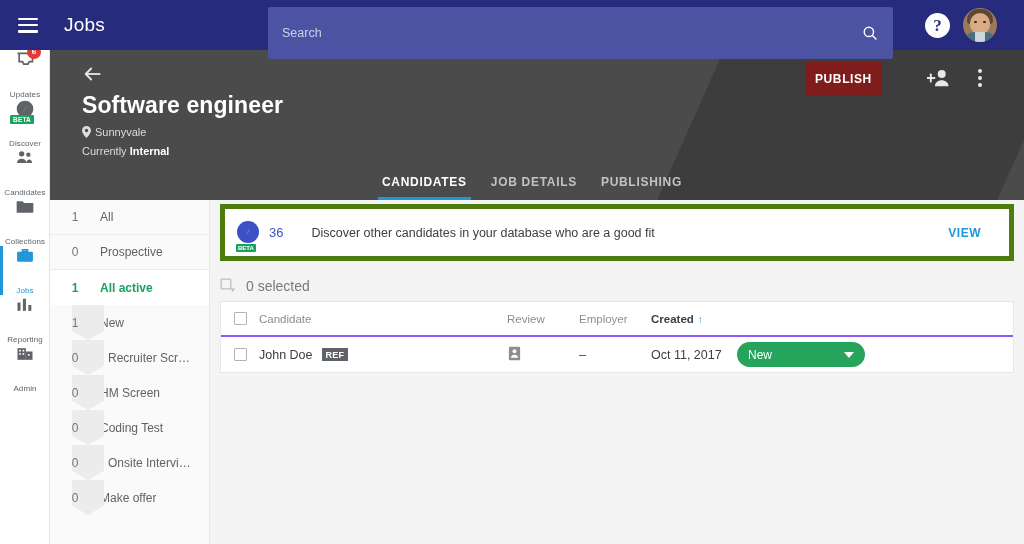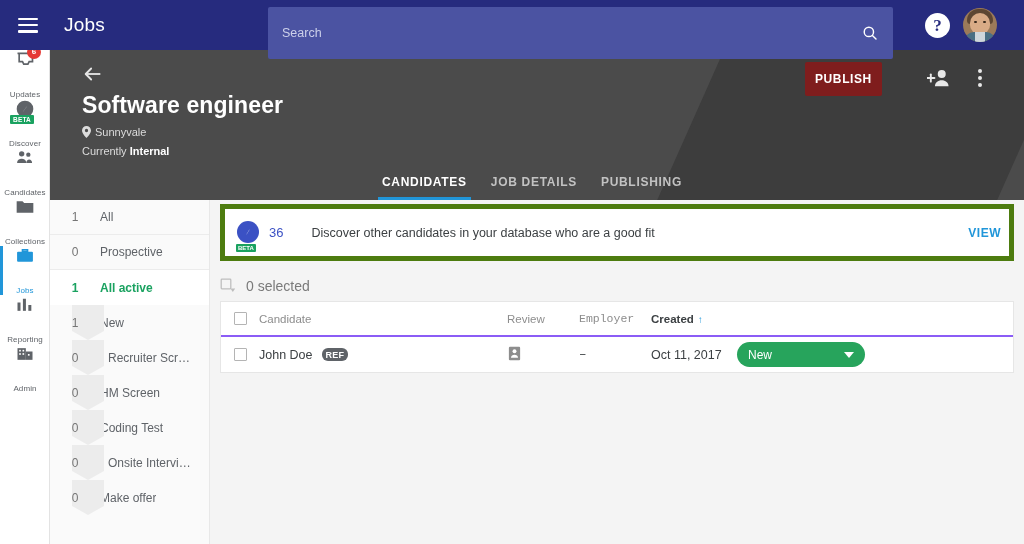--- a/index.html
+++ b/index.html
@@ -189,46 +189,46 @@
     background: #3b51c4; display: flex; align-items: center; justify-content: center;
   }
   .disc-beta {
     position: absolute; left: -1px; bottom: -7px;
     background: #1aa260; color: #fff; font-size: 6px; font-weight: bold;
     padding: 1px 2px; border-radius: 1px;
   }
   .disc-count { margin-left: 8px; color: #3b51c4; font-size: 13px; }
   .disc-text { margin-left: 28px; font-size: 12.5px; color: #3c4043; }
   .disc-view {
-    margin-left: auto; margin-right: 8px;
+    margin-left: auto; margin-right: 28px;
     color: #2196d9; font-size: 12px; font-weight: bold; letter-spacing: .5px;
     cursor: pointer;
     text-align: right;
   }
 
   .selbar {
     height: 30px; margin: 10px 10px 0 10px;
     display: flex; align-items: center; gap: 10px;
   }
   .selbar .txt { font-size: 14px; color: #7a7a7a; }
 
   .table { margin: 0 10px; background: #fff; border: 1px solid #e6e6e6; }
   .trow { display: flex; align-items: center; height: 35px; }
   .thead { border-bottom: 2px solid #8b5cf6; }
   .thead .c { font-size: 11.5px; color: #8d8d8d; }
   .tbody .c { font-size: 12.5px; color: #3c4043; }
   .c-chk { width: 38px; display: flex; justify-content: center; }
   .c-cand { width: 248px; display: flex; align-items: center; gap: 9px; }
   .c-rev { width: 72px; }
-  .c-emp { width: 72px; font-family: Liberation Mono, monospace; }
+  .c-emp { width: 72px; }
   .c-cre { width: 86px; }
   .c-stg { flex: 1; }
   .ref-chip {
     background: #5f6368; color: #fff; font-size: 9px; font-weight: bold;
-    padding: 1.5px 4px; border-radius: 6px; letter-spacing: .3px; text-align: center;
+    padding: 1.5px 4px; border-radius: 0; letter-spacing: .3px; text-align: center;
   }
   .sort-arrow { color: #2196d9; font-size: 10px; margin-left: 4px; }
   .thead .c-cre { color: #3c4043 !important; font-weight: bold; }
   .stage-pill {
     display: inline-flex; align-items: center; justify-content: space-between;
     background: #27a45c; color: #fff; border-radius: 14px;
     width: 128px; height: 25px; padding: 0 11px;
     font-size: 12px; cursor: pointer;
   }
   .stage-pill .caret {

